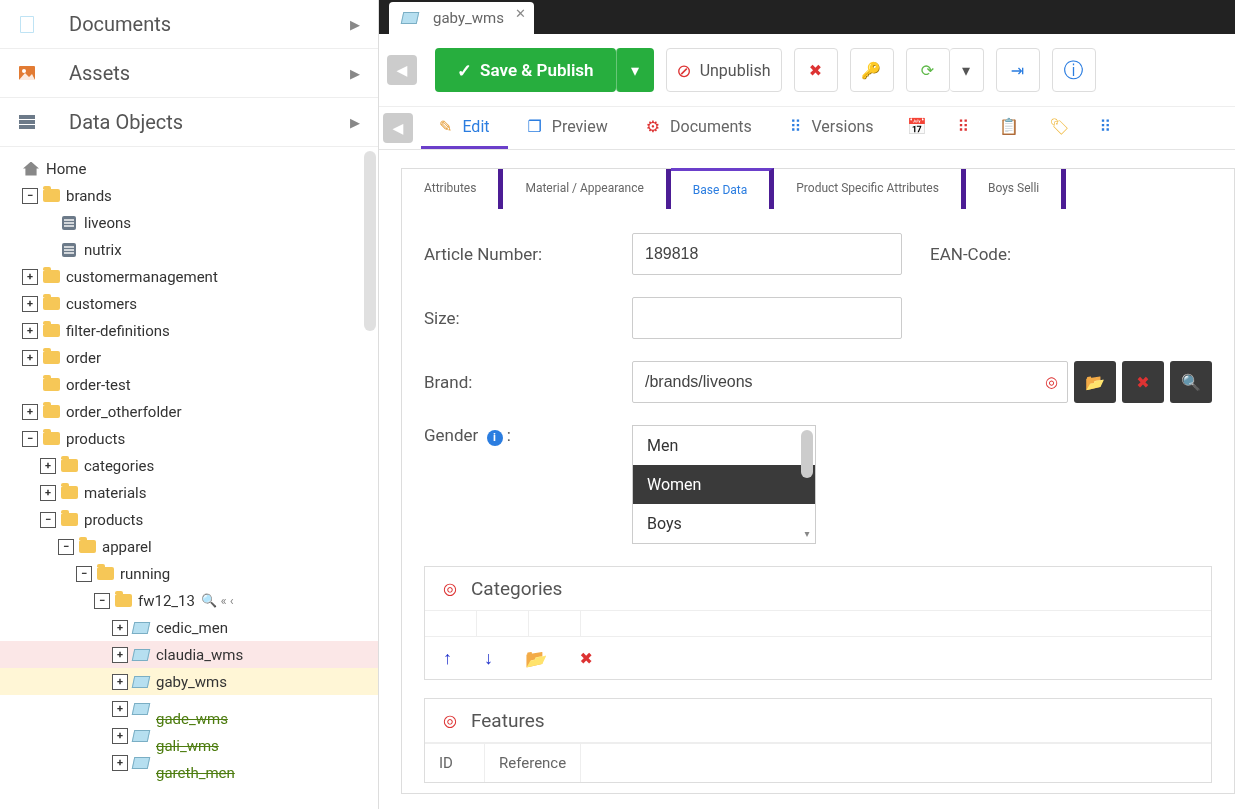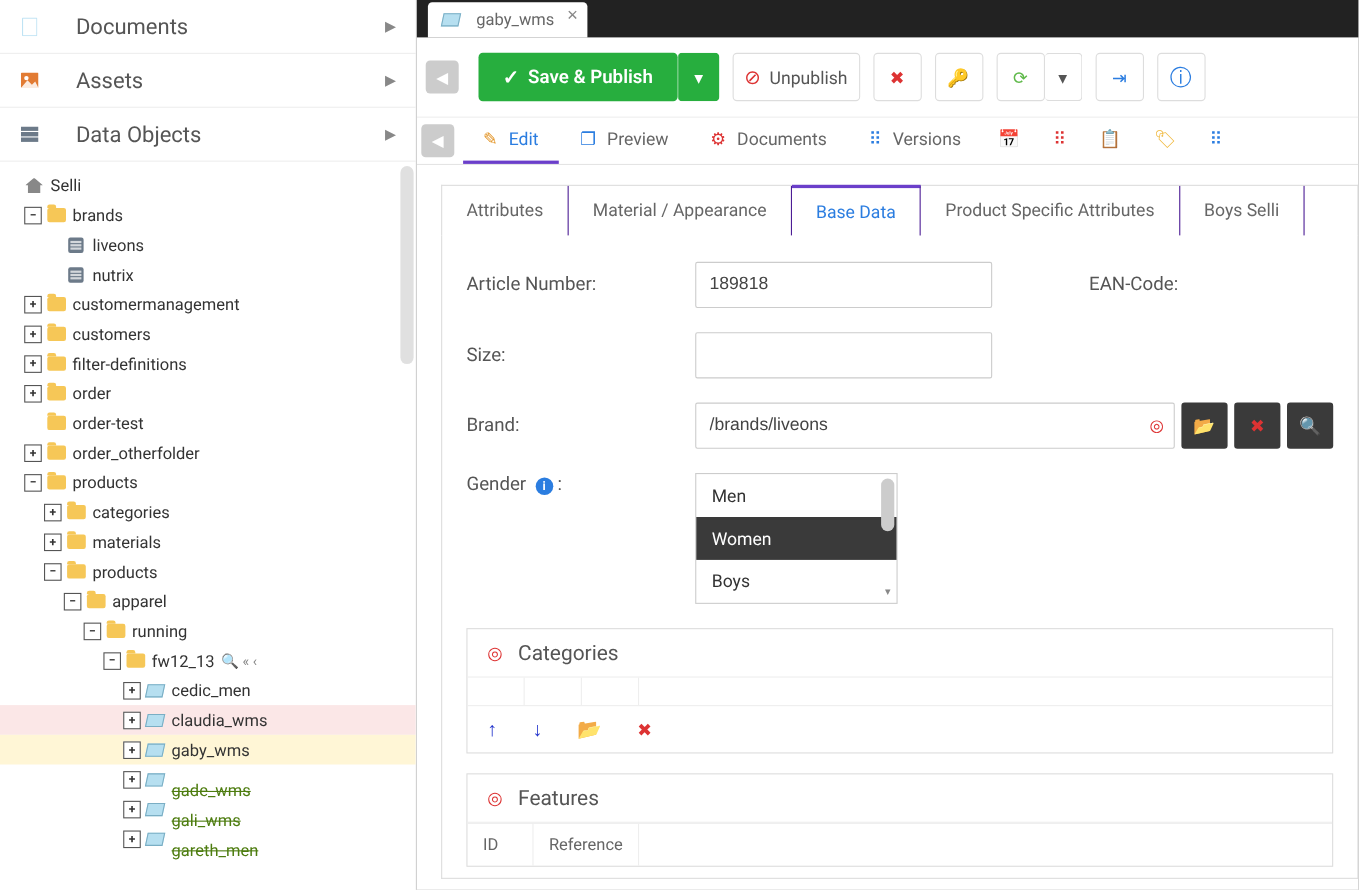--- a/index.html
+++ b/index.html
@@ -40,21 +40,21 @@
 .tb-btn.green-dd { background:#27ae3e; color:#fff; border:none; width:38px; border-left:1px solid rgba(255,255,255,.3); }
 .tb-btn.icon { width:44px; padding:0; }
 .tb-chevback { width:30px; height:30px; background:#ccc; border-radius:4px; display:flex; align-items:center; justify-content:center; color:#fff; margin-left:2px; margin-right:6px; cursor:pointer; }
 .viewtabs { display:flex; align-items:center; gap:2px; padding:0 0 0 4px; border-bottom:1px solid #e4e4e4; }
 .vback { width:30px; height:30px; background:#ccc; border-radius:4px; display:flex; align-items:center; justify-content:center; color:#fff; margin-right:6px; cursor:pointer; }
 .vtab { height:42px; padding:0 18px; display:inline-flex; align-items:center; gap:10px; color:#666; font-size:16px; cursor:pointer; border-bottom:3px solid transparent; }
 .vtab.active { border-bottom-color:#6b3fca; color:#2b7de0; }
 .vtab.iconly { padding:0 14px; }
 .panel { flex:1; overflow-y:auto; padding:18px 0 0 22px; }
 .subtabs { display:flex; border:1px solid #ddd; border-bottom:none; }
-.subtab { padding:12px 22px; color:#666; font-size:16px; border-right:1px solid #4c1d95; cursor:pointer; }
+.subtab { padding:12px 22px; color:#666; font-size:12px; border-right:5px solid #4c1d95; cursor:pointer; }
 .subtab.active { color:#2b7de0; border-top:3px solid #6b3fca; margin-top:-1px; background:#fff; }
 .form { border:1px solid #ddd; border-top:none; padding:24px 22px 10px 22px; }
 .frow { display:flex; align-items:center; margin-bottom:22px; gap:28px; }
 .flabel { width:180px; font-size:17px; color:#555; }
 .finput { height:42px; width:270px; border:1px solid #ccc; border-radius:2px; padding:0 12px; font-size:16px; color:#444; }
 .finput.long { width:436px; }
 .brand-wrap { display:flex; align-items:center; gap:6px; }
 .brand-box { position:relative; display:flex; align-items:center; }
 .target-ic { position:absolute; right:10px; color:#d33; font-size:15px; }
 .sqbtn { width:42px; height:42px; background:#3a3a3a; border-radius:3px; display:inline-flex; align-items:center; justify-content:center; cursor:pointer; font-size:16px; }
@@ -116,21 +116,21 @@
     </div>
 
     <div class="tree-wrap">
       <div class="scrollbar-fake"></div>
       <div id="tree-root">
           <div class="tree-row">
             <span class="ind"></span>
             <span class="node-icon">
               <span class="home-ico"></span>
             </span>
-            <span class="node-label">Selli</span>
+            <span class="node-label">Home</span>
           </div>
           <div class="tree-row ">
             <span class="ind"></span>
             <span class="tgl">−</span>
             <span class="node-icon">
               <span class="folder"></span>
             </span>
             <span class="node-label">brands</span>
           </div>
           <div class="tree-row ">
@@ -438,21 +438,21 @@
             <div class="subtab">Attributes</div>
             <div class="subtab">Material / Appearance</div>
             <div class="subtab active">Base Data</div>
             <div class="subtab">Product Specific Attributes</div>
             <div class="subtab">Boys Selli</div>
           </div>
         <div class="form">
           <div class="frow">
             <span class="flabel">Article Number:</span>
             <input class="finput" value="189818" style="">
-            <span class="flabel" style="width:auto;margin-left:60px">EAN-Code:</span>
+            <span class="flabel" style="width:auto;">EAN-Code:</span>
           </div>
           <div class="frow">
             <span class="flabel">Size:</span>
             <input class="finput" value="" style="">
           </div>
           <div class="frow">
             <span class="flabel">Brand:</span>
             <div class="brand-wrap">
               <div class="brand-box">
                 <input class="finput long" value="/brands/liveons" style="">

